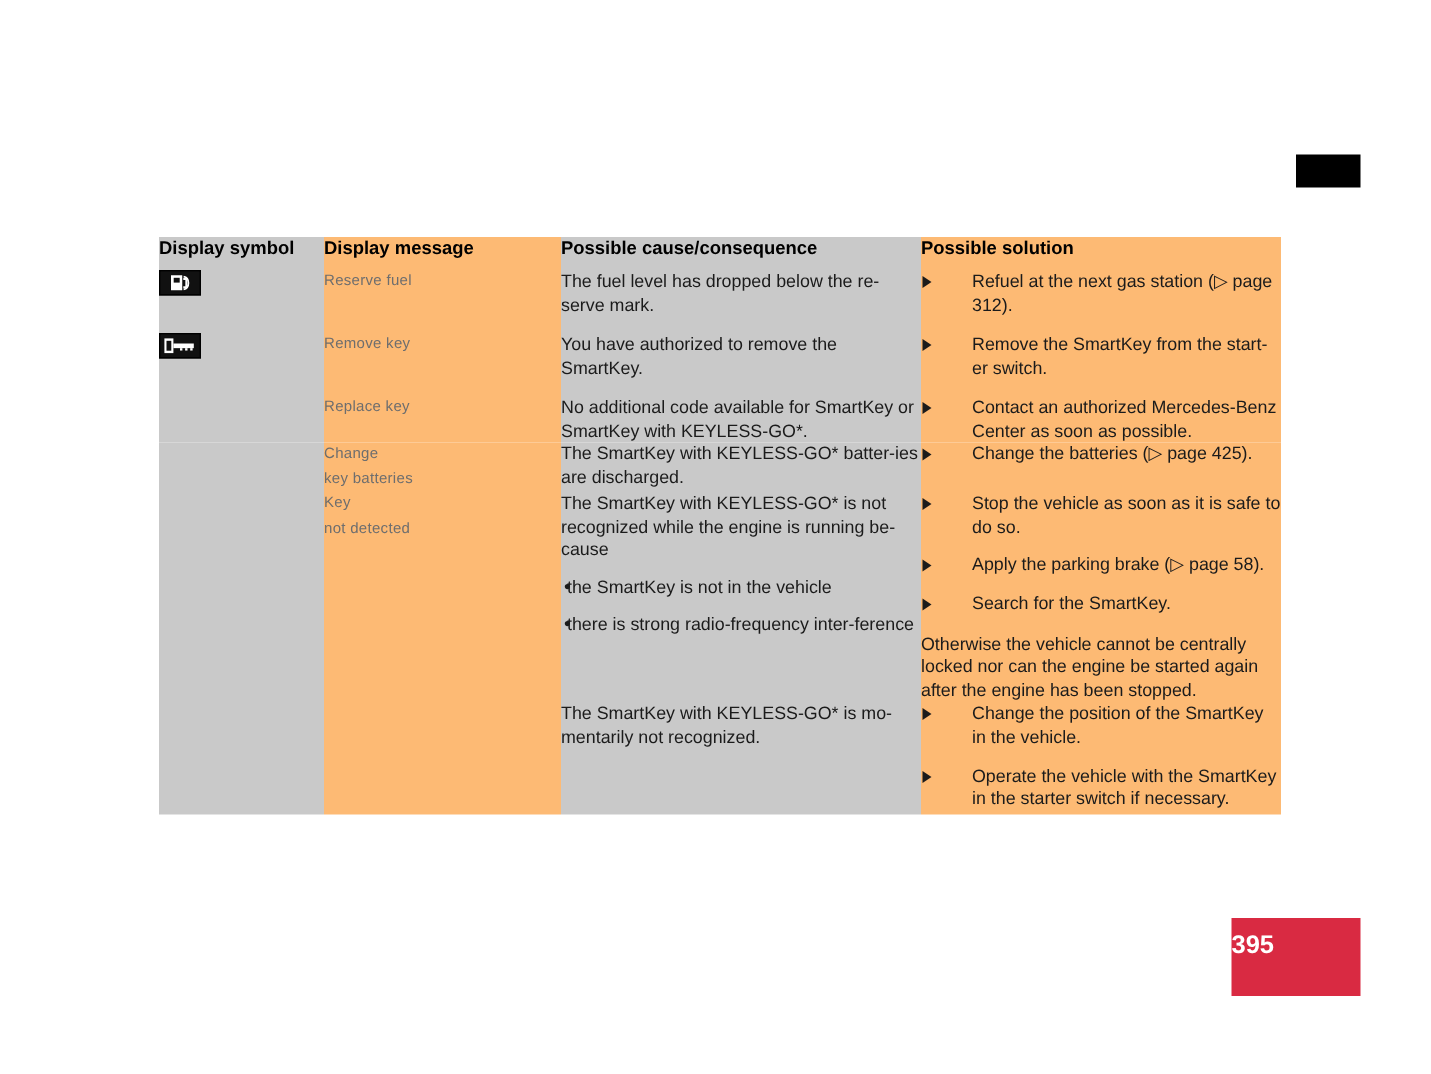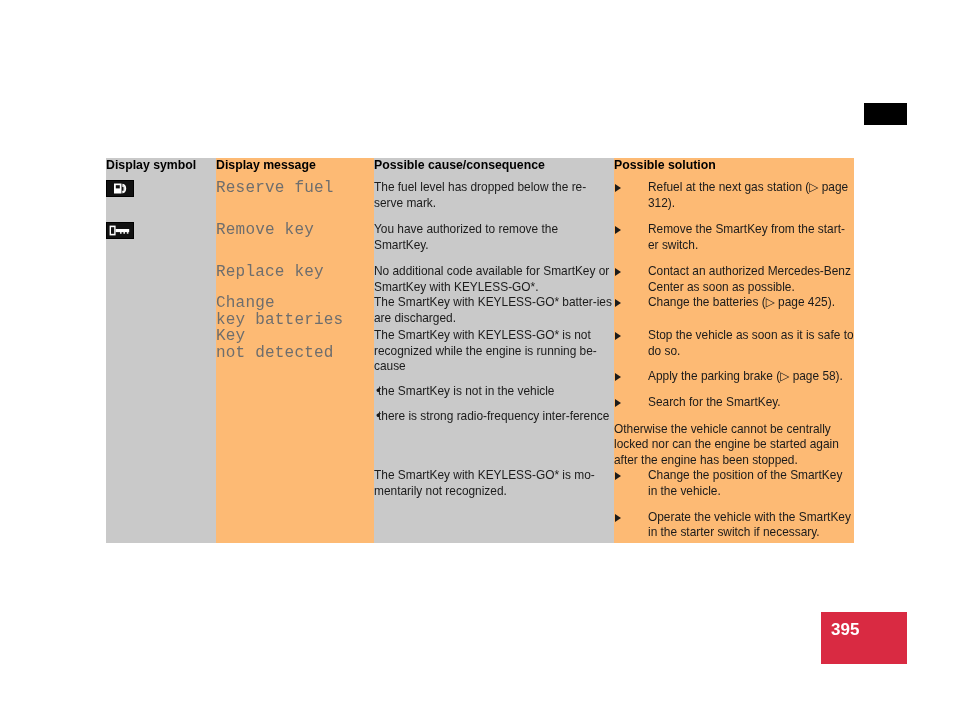--- a/index.html
+++ b/index.html
@@ -88,22 +88,22 @@
   }
 
   
   .cell {
     padding: 7px 10px 8px 10px;
     font-size: 11.9px;
     line-height: 15.6px;
     color: #1b1b1b;
   }
   .cell-msg {
-    font-family: Liberation Mono, monospace;
-    font-size: 16px;
+    font-family: Liberation Sans, sans-serif;
+    font-size: 10px;
     color: #6e6e6e;
     line-height: 16.5px;
     letter-spacing: .2px;
     white-space: pre-line;
   }
   .cell-sym { padding: 7px 10px 8px 6px; }
 
   
   .sym {
     display: inline-block;
@@ -153,21 +153,21 @@
 
   
   .pg {
     position: absolute;
     left: 821px; top: 612px;
     width: 86px; height: 52px;
     background: var(--brand, #d92a42);
   }
   .pg-num {
     position: absolute;
-    left: 10px; top: 8px;
+    left: 0; top: 8px;
     color: #ffffff;
     font-size: 17px;
     font-weight: bold;
   }
 </style>
 </head>
 <body>
 
 <div class="page">
 

